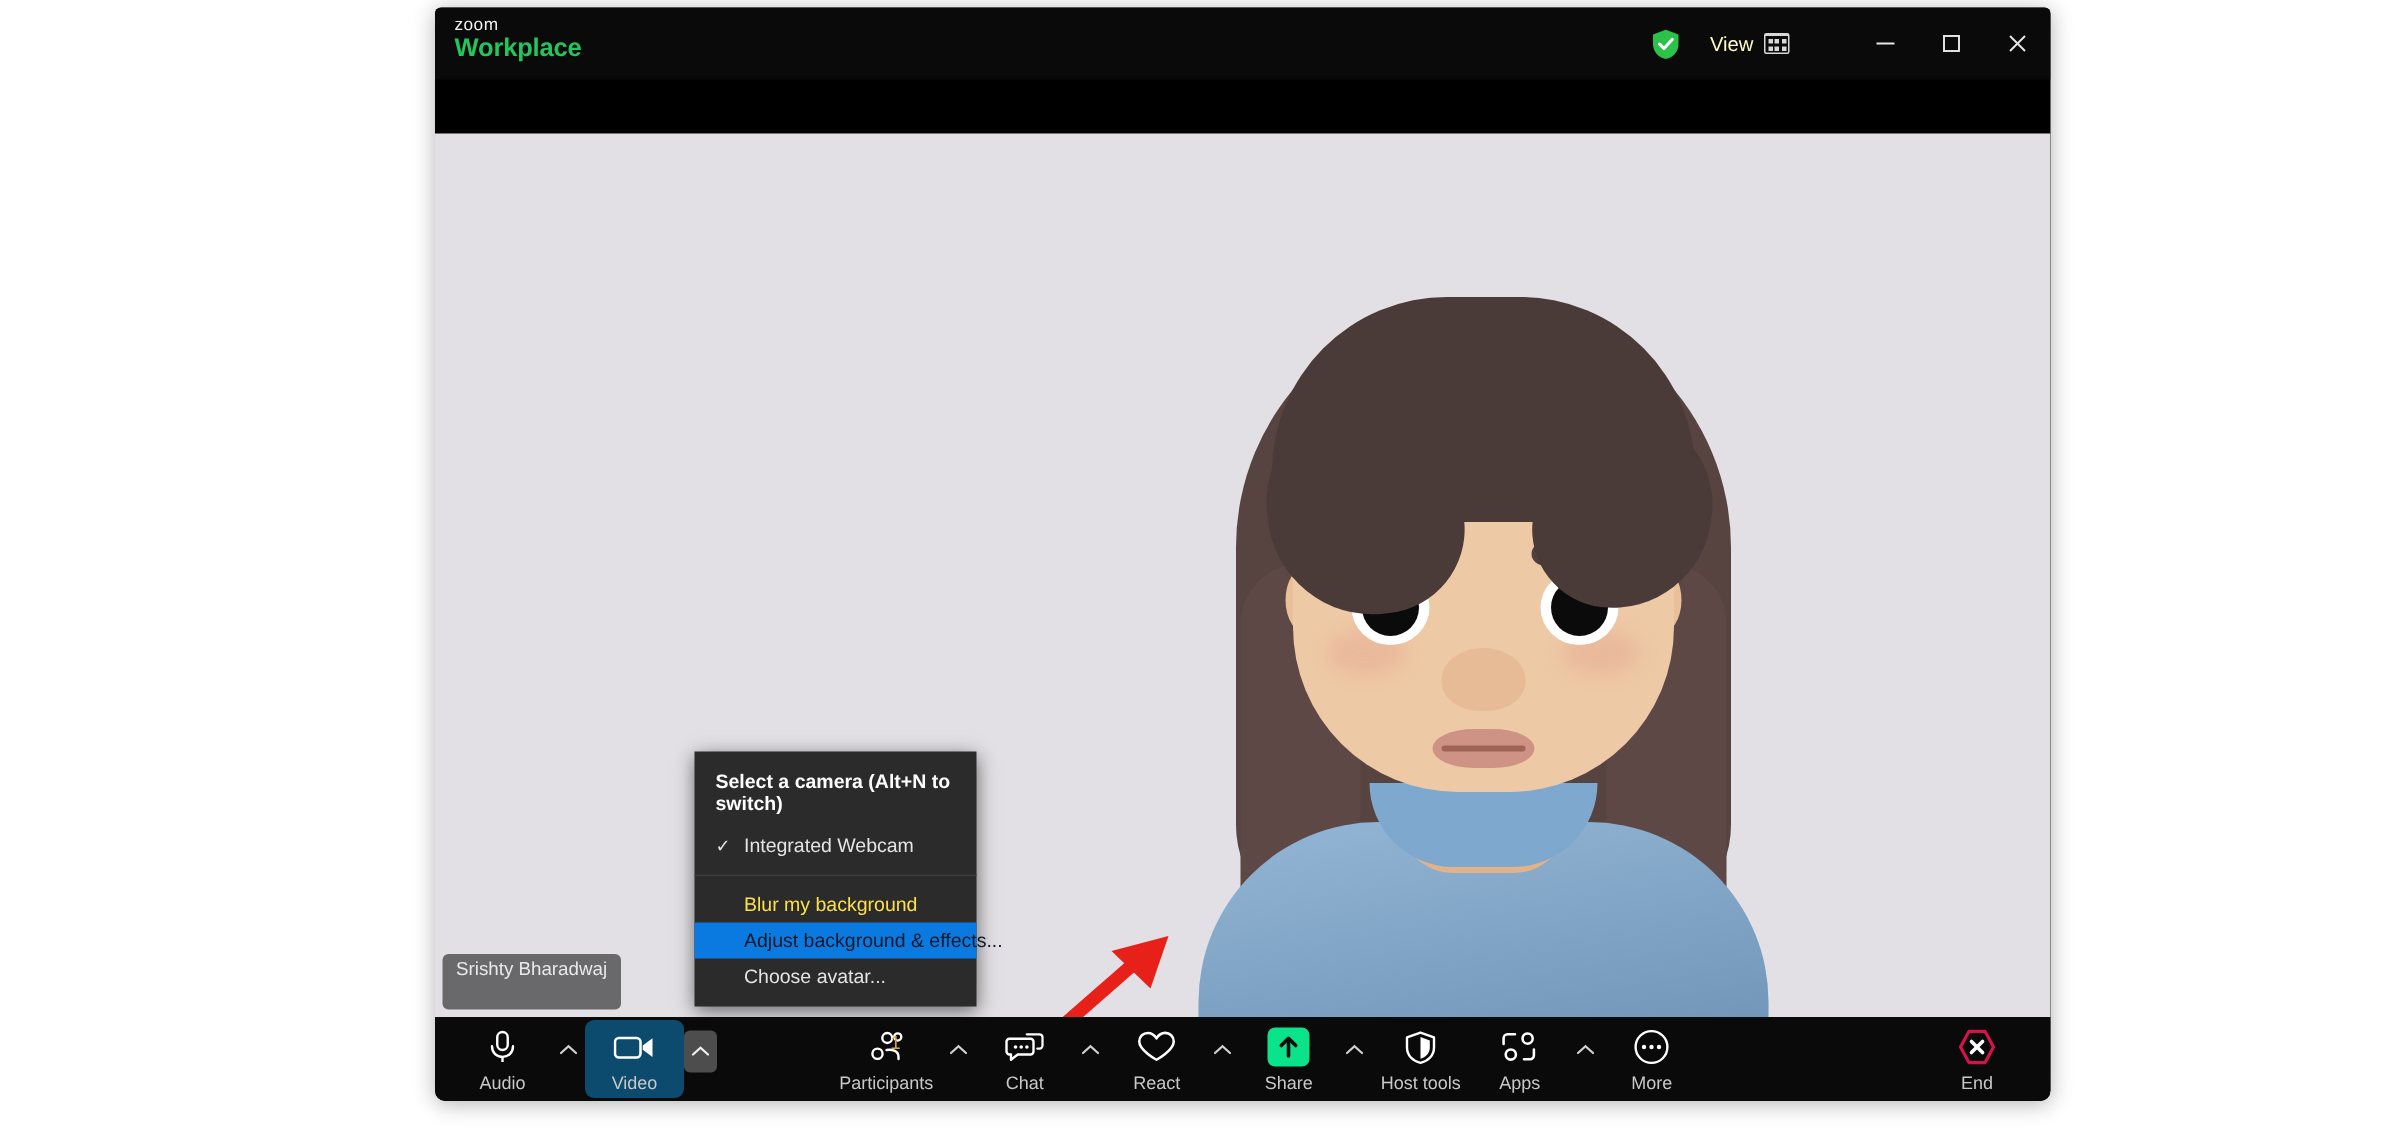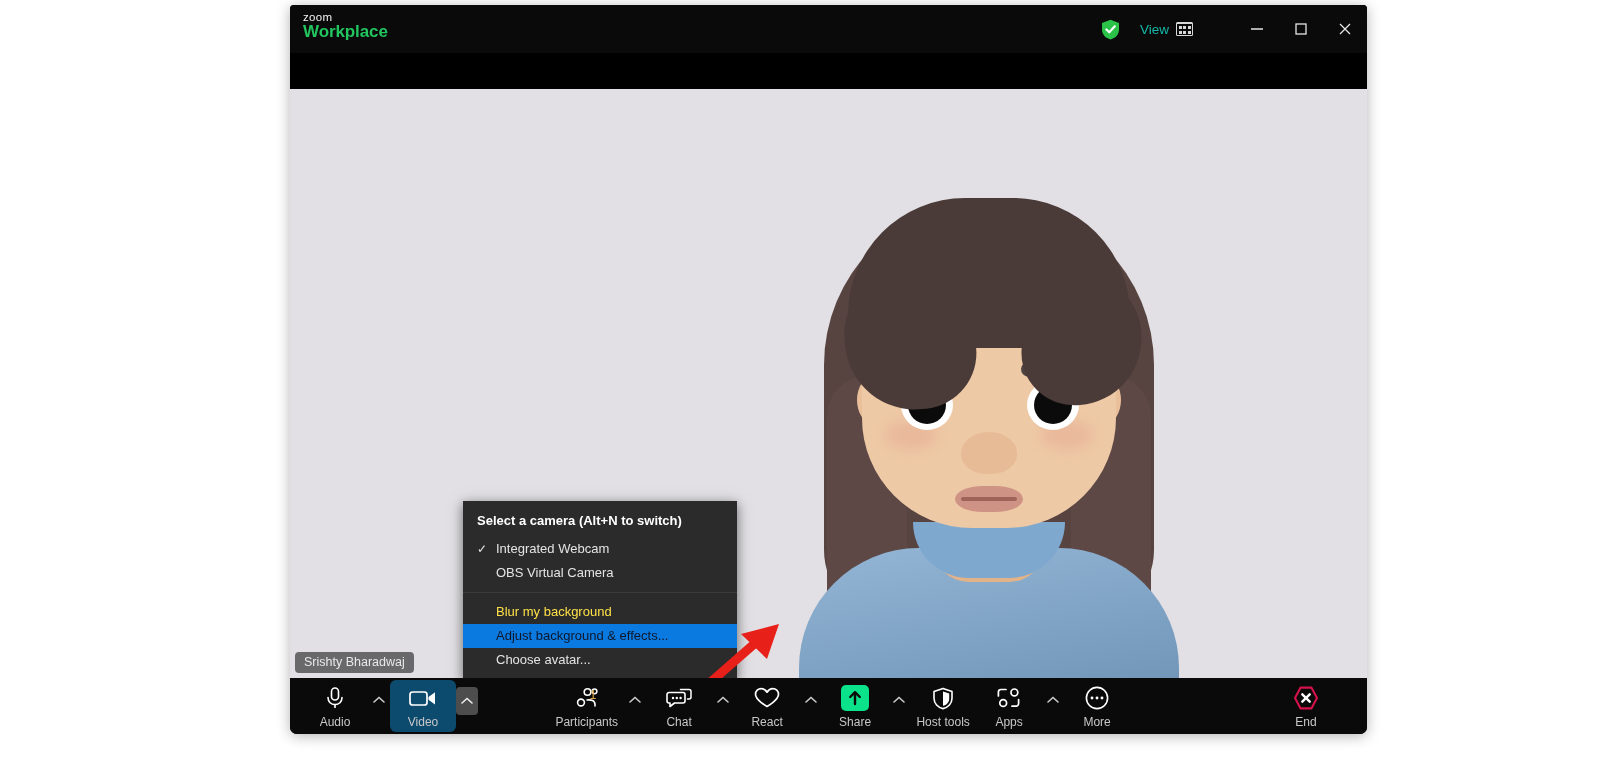--- a/index.html
+++ b/index.html
@@ -83,21 +83,21 @@
 
   .view-control {
     display: flex;
     align-items: center;
     gap: 7px;
     margin-right: 42px;
     cursor: pointer;
   }
   .view-label {
     font-size: 13.5px;
-    color: #14b8a6;
+    color: #fef9c3;
   }
   .view-grid-icon {
     display: grid;
     grid-template-columns: repeat(3, 3px);
     grid-template-rows: repeat(2, 3px);
     gap: 1.5px;
     padding: 2px 1.5px 1.5px 1.5px;
     border: 1px solid #d8d8d8;
     border-radius: 1.5px;
     border-top-width: 2.5px;
@@ -317,34 +317,34 @@
     width: 56px; height: 4px;
     background: rgba(120,60,50,0.55);
     border-radius: 3px;
   }
 
   
   .name-tag {
     position: absolute;
     left: 5px;
     bottom: 5px;
-    padding: 3px 9px 4px 9px;
+    padding: 3px 9px 20px 9px;
     background: rgba(30,30,30,0.62);
     color: #e9e9e9;
     font-size: 12.5px;
     border-radius: 4px;
     white-space: nowrap;
   }
 
   
   .ctx-menu {
     position: absolute;
     left: 173px;
     top: 412px;
-    width: 274px;
+    width: 188px;
     background: #2b2b2b;
     color: #e8e8e8;
     font-size: 13px;
     padding: 6px 0 8px 0;
     box-shadow: 0 3px 12px rgba(0,0,0,0.55);
     z-index: 40;
   }
   .ctx-title {
     padding: 6px 10px 9px 14px;
     font-size: 13px;
@@ -393,21 +393,21 @@
     left: 0;
     bottom: 0;
     width: 100%;
     height: 56px;
     background: #0a0a0a;
     display: flex;
     align-items: center;
   }
   .tb-left  { display: flex; align-items: flex-start; padding-left: 12px; }
   .tb-mid   { display: flex; align-items: flex-start; margin-left: auto; margin-right: auto; gap: 0; }
-  .tb-right { display: flex; align-items: flex-start; margin-left: auto; padding-right: 28px; }
+  .tb-right { display: flex; align-items: flex-start; margin-left: auto; padding-right: 16px; }
 
   .tb-btn {
     position: relative;
     min-width: 66px;
     height: 52px;
     padding: 5px 6px 0 6px;
     display: flex;
     flex-direction: column;
     align-items: center;
     justify-content: flex-start;
@@ -554,23 +554,20 @@
       <div class="name-tag">Srishty Bharadwaj</div>
 
       <div class="ctx-menu">
         <div class="ctx-title">Select a camera (Alt+N to switch)</div>
 
         <div class="ctx-item">
           <span class="tick">✓</span>
           <span>Integrated Webcam</span>
         </div>
 
-        <div class="ctx-item">
-          <span>OBS Virtual Camera</span>
-        </div>
 
         <div class="ctx-sep"></div>
 
         <div class="ctx-item disabled">
           <span>Blur my background</span>
         </div>
 
         <div class="ctx-item selected">
           <span>Adjust background &amp; effects...</span>
         </div>

